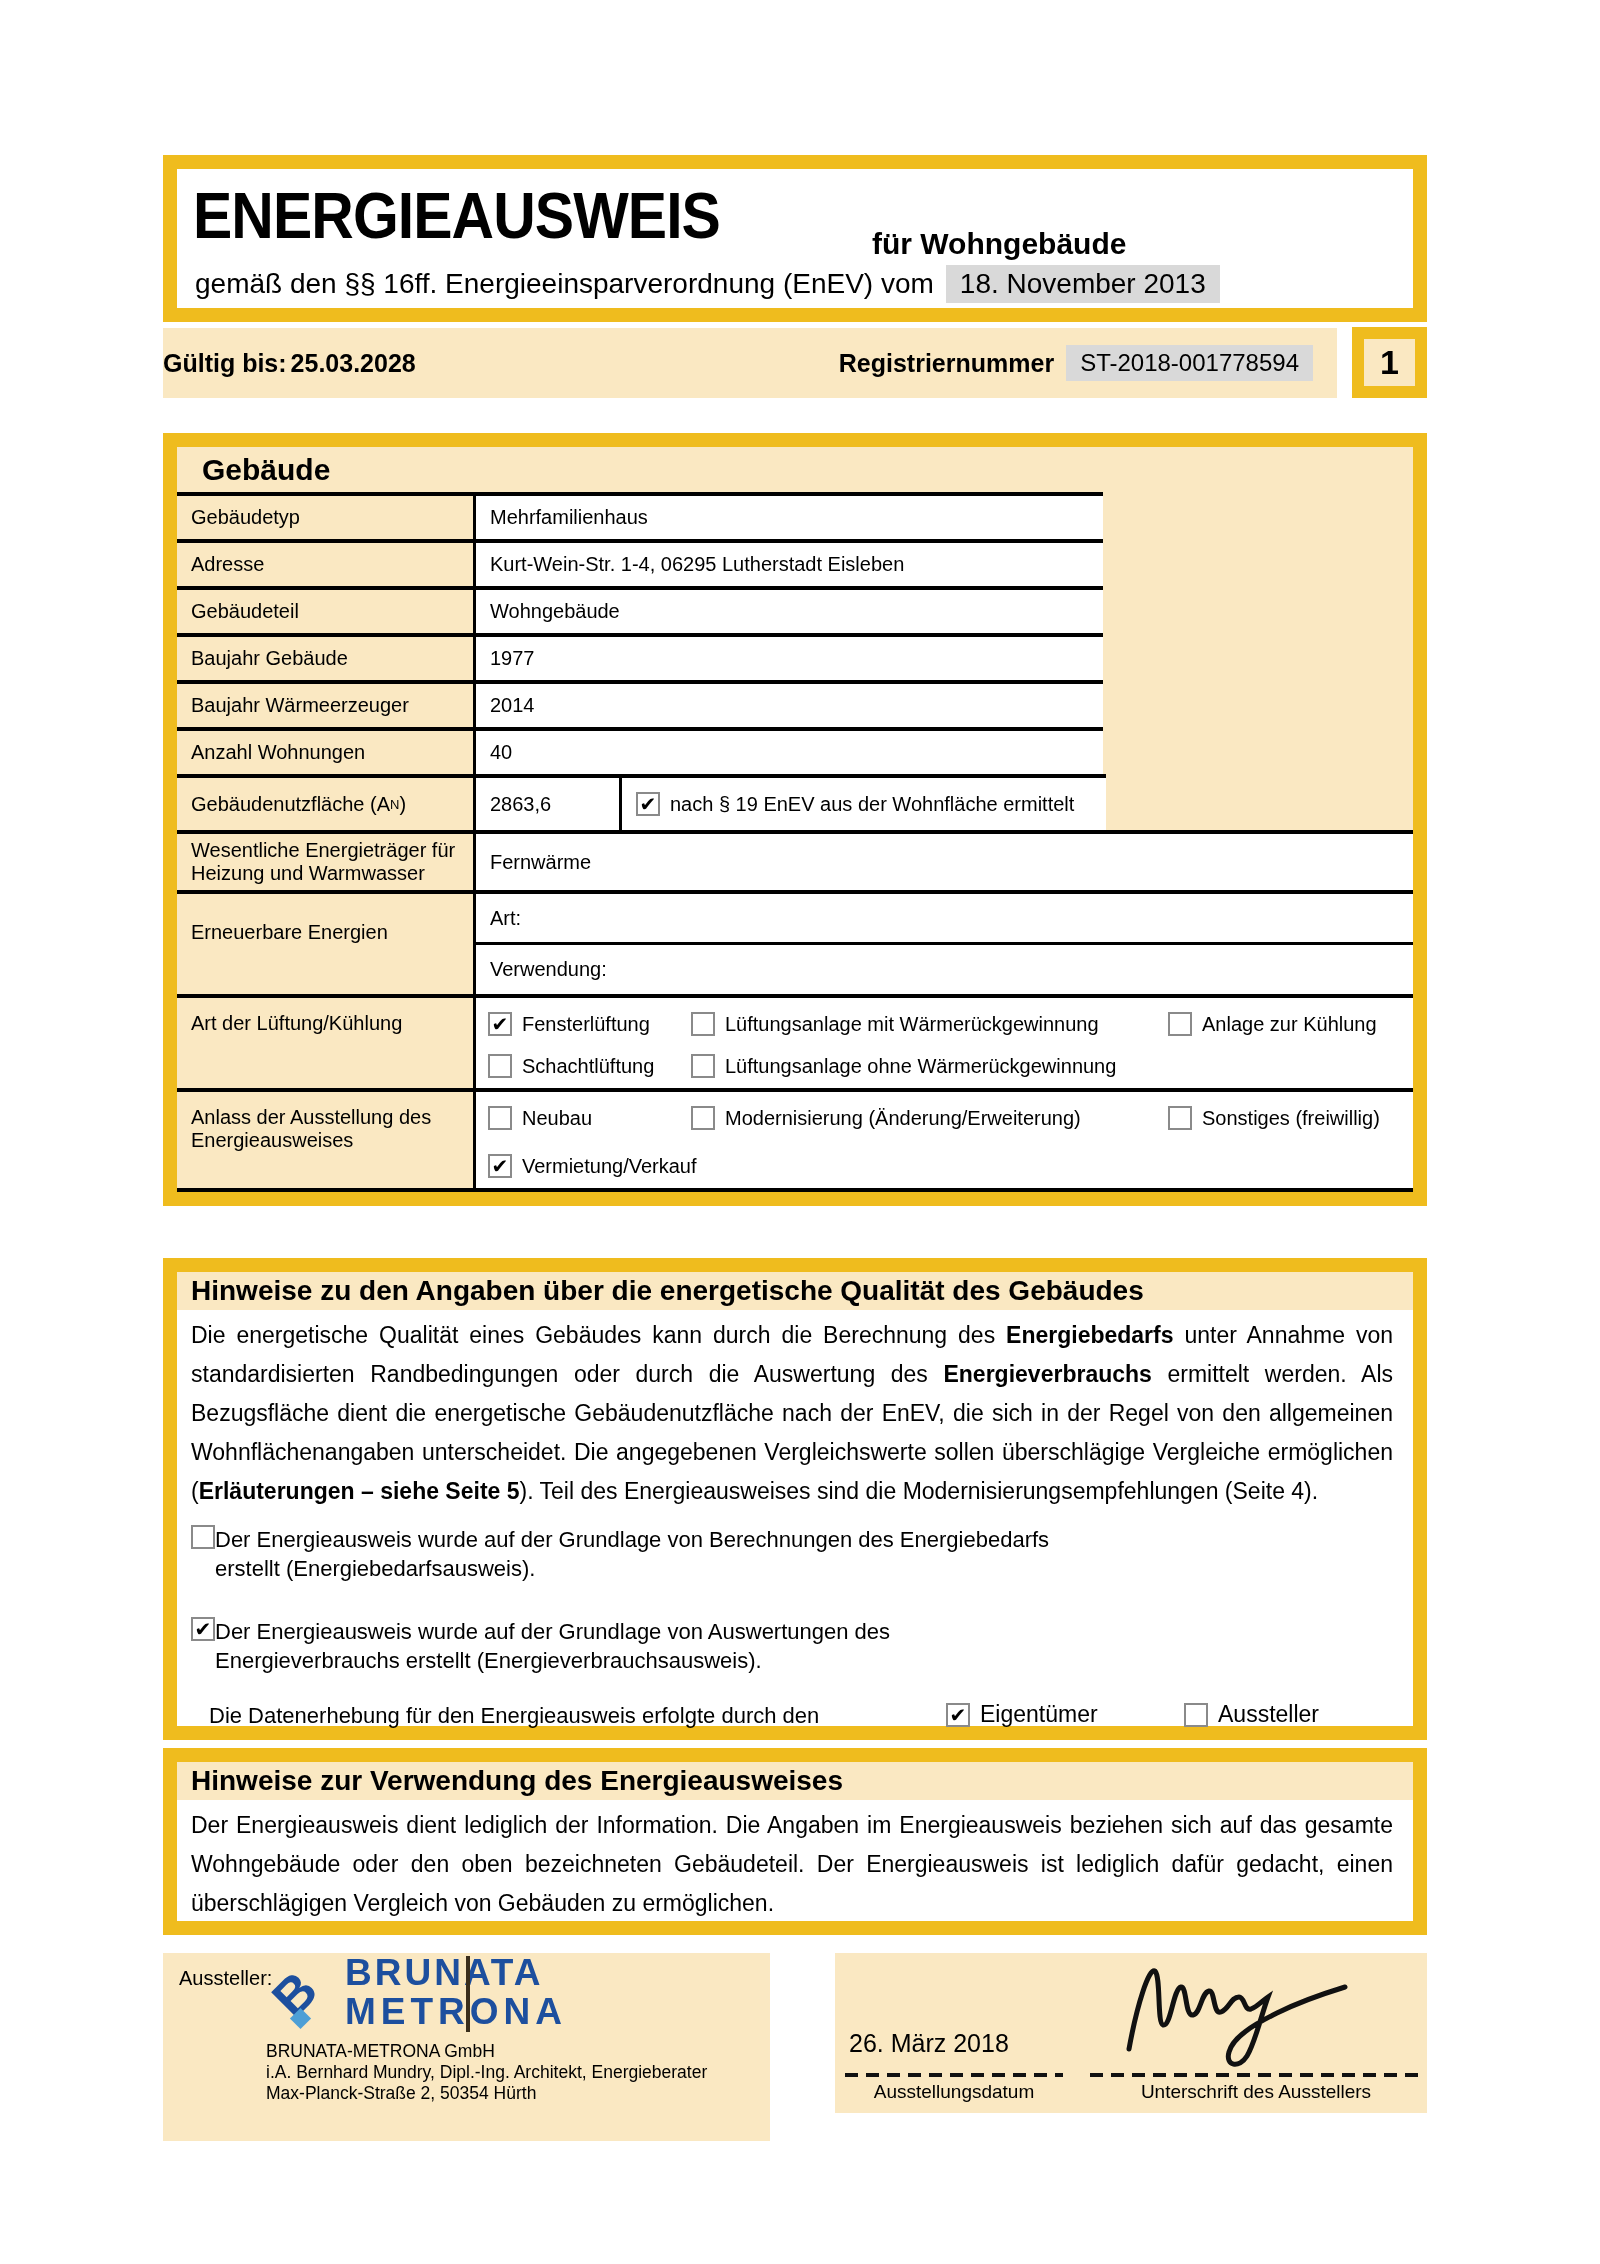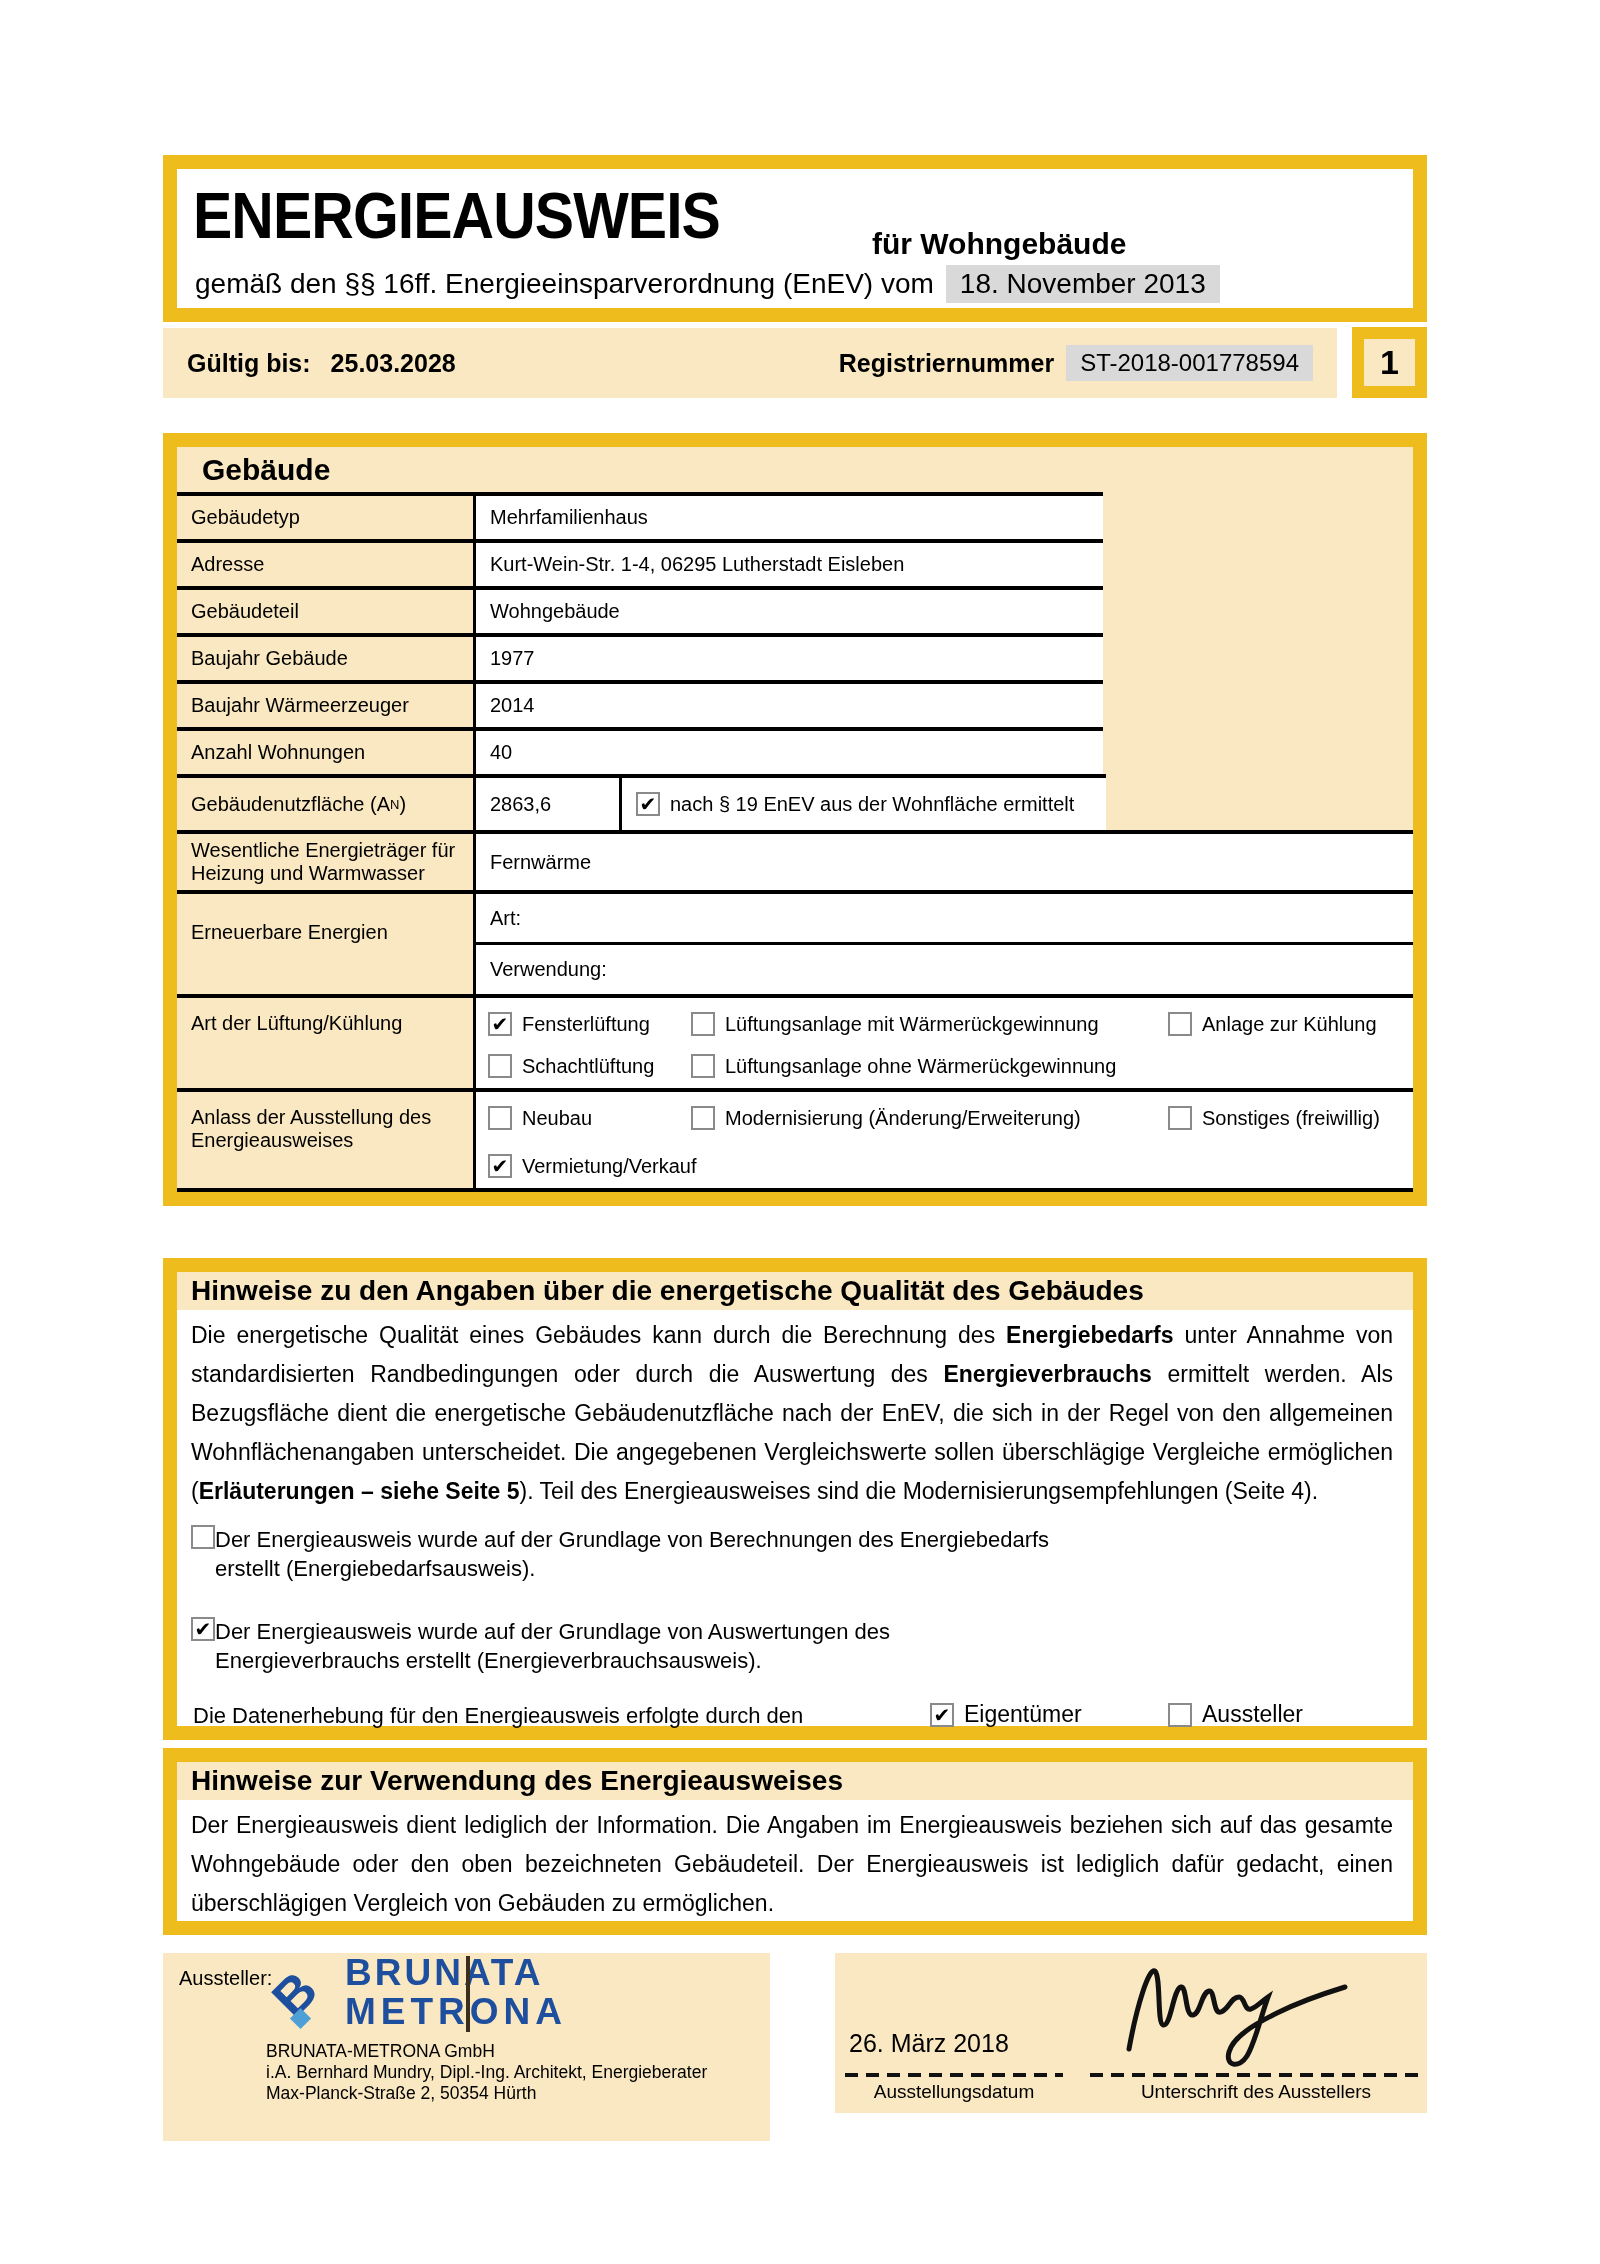--- a/index.html
+++ b/index.html
@@ -14,21 +14,21 @@
 
   
   #header-box{left:163px;top:155px;width:1264px;height:167px;border:14px solid var(--yellow);background:#fff}
   #main-title{position:absolute;left:16px;top:10px;font-size:64px;font-weight:bold;letter-spacing:-1px;transform:scaleX(.92);transform-origin:left;white-space:nowrap}
   #for-label{position:absolute;left:695px;top:58px;font-size:30px;font-weight:bold;white-space:nowrap}
   #law-line{position:absolute;left:18px;top:96px;font-size:28px;display:flex;align-items:center;gap:12px;white-space:nowrap}
   #law-date{background:var(--gray);padding:3px 14px}
 
   
   #validity-band{left:163px;top:328px;width:1174px;height:70px;background:var(--beige);display:flex;align-items:center;font-size:25px}
-  #validity-band .lft{display:flex;gap:20px;margin-left:24px;font-weight:bold}
+  #validity-band .lft{display:flex;gap:4px;font-weight:bold}
   #validity-band .rgt{margin-left:auto;margin-right:24px;display:flex;align-items:center;gap:12px}
   #reg-label{font-weight:bold}
   #reg-value{background:var(--gray);padding:4px 14px;font-weight:normal;font-size:24px}
   #page-box{left:1352px;top:327px;width:75px;height:71px;border:12px solid var(--yellow);background:var(--beige);display:flex;align-items:center;justify-content:center;font-size:34px;font-weight:bold}
 
   
   #gebaeude{left:163px;top:433px;width:1264px;border:14px solid var(--yellow);background:var(--beige)}
   .sec-title{height:45px;padding:6px 0 0 25px;font-size:30px;font-weight:bold}
   .grow{display:flex;height:47px}
   .gl{width:296px;background:var(--beige);border-top:4px solid #000;display:flex;align-items:center;padding-left:14px;font-size:20px;line-height:23px}
@@ -59,21 +59,21 @@
   
   .note-box{left:163px;width:1264px;border:14px solid var(--yellow);background:#fff}
   #hinw1{top:1258px;height:482px}
   #hinw2{top:1748px;height:187px}
   .band{background:var(--beige);height:38px;padding:3px 0 0 14px;font-size:28px;font-weight:bold}
   .para{margin:6px 20px 0 14px;font-size:23px;line-height:39px;text-align:justify}
   .para .b{font-weight:bold}
   .chk-item{display:flex;margin:14px 0 0 14px;font-size:22px;line-height:29px}
   .chk-item .txt{max-width:850px}
   #item-verbrauch{margin-top:34px}
-  #item-daten{position:relative;margin:24px 0 0 14px;height:36px;font-size:22px}
+  #item-daten{position:relative;margin:24px 0 0 30px;height:36px;font-size:22px}
   #item-daten .lead{position:absolute;left:2px;top:4px}
   #item-daten .opt{top:2px;font-size:23px}
   #opt-eigentuemer{left:739px}
   #opt-aussteller{left:977px}
 
   
   #footer-left{left:163px;top:1953px;width:607px;height:188px;background:var(--beige)}
   #footer-right{left:835px;top:1953px;width:592px;height:160px;background:var(--beige)}
   #aussteller-label{position:absolute;left:16px;top:14px;font-size:20px}
   #bmark{position:absolute;left:110px;top:2px;width:62px;height:62px;color:var(--blue);font-size:52px;font-weight:900;transform:rotate(-45deg)}

